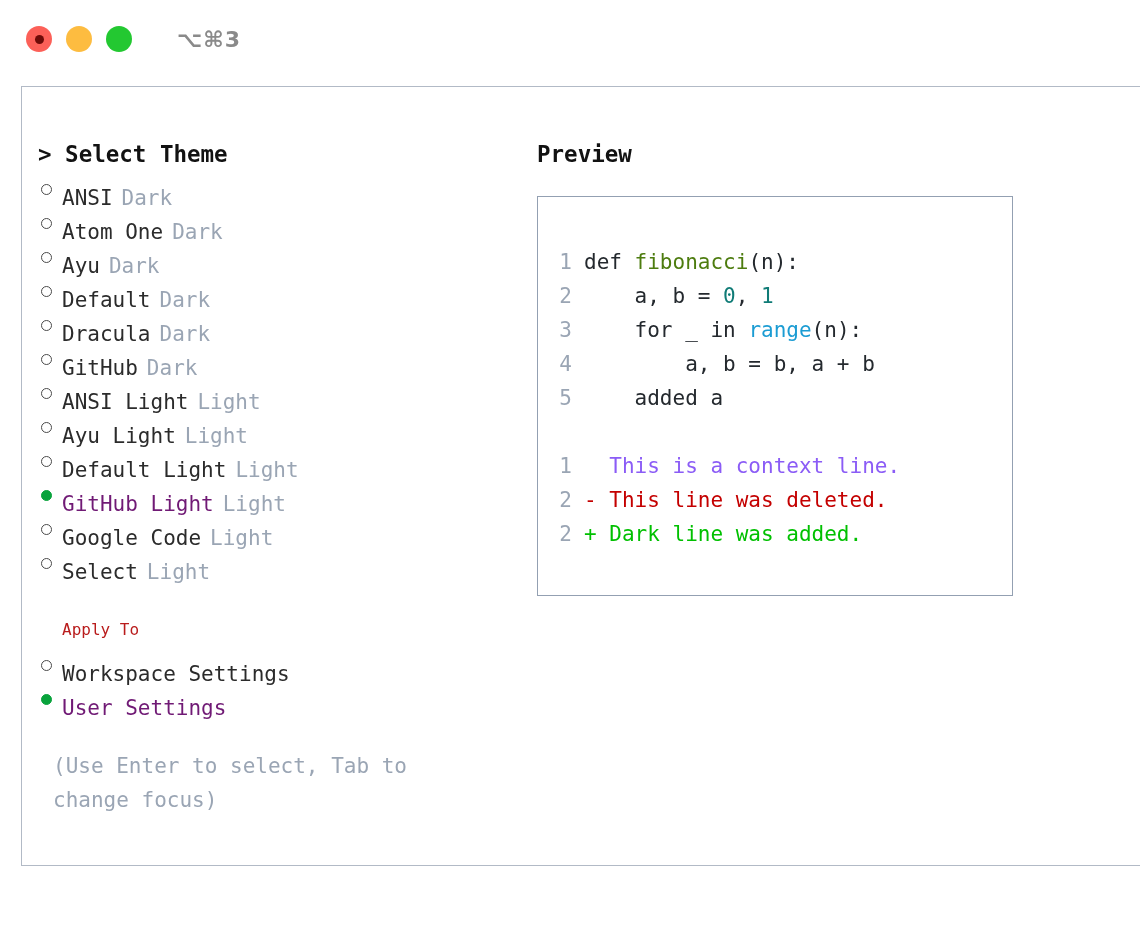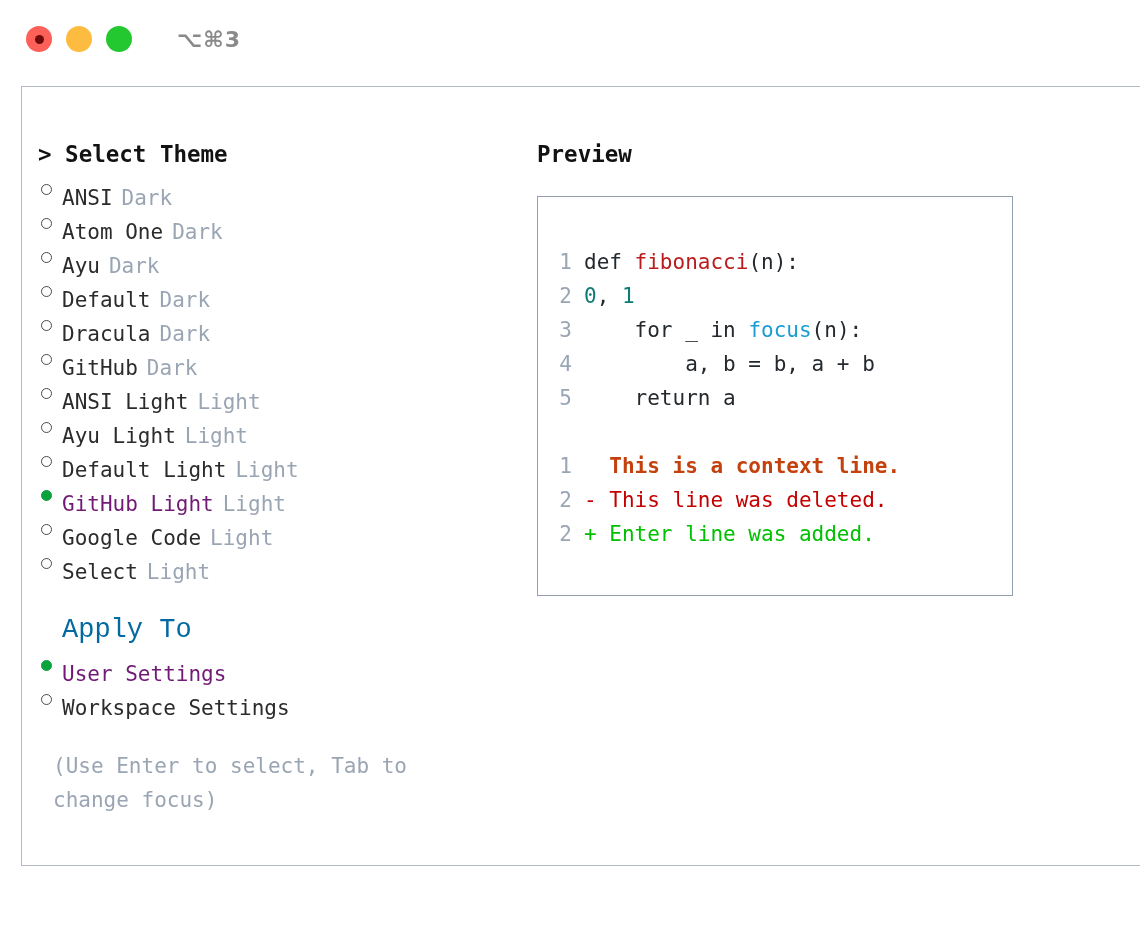--- a/index.html
+++ b/index.html
@@ -132,25 +132,24 @@
     border: 1.4px solid #4a4a4a;
   }
   .opt-label { color: #2b2b2b; }
   .opt-row.selected .opt-label { color: #701a75; }
   .opt-tag {
     color: #9aa5b4;
     padding-left: 9px;
   }
   .section-label {
     margin-left: 24px;
-    font-size: 27px;
-    line-height: 34px;
-    color: #0369a1;
-    white-space: pre;
-    font-family: Liberation Mono, monospace;
+    font-size: 16px;
+    line-height: 34px;
+    color: #b91c1c;
+    white-space: pre;
   }
   .spacer-sm { height: 34px; }
   .hint {
     margin-top: 34px;
     font-size: 21px;
     line-height: 34px;
     color: #9aa5b4;
     width: 410px;
     white-space: normal;
     margin-left: 15px;
@@ -188,25 +187,25 @@
     white-space: pre;
   }
   .gutter {
     flex: 0 0 46px;
     text-align: right;
     padding-right: 12px;
     color: #9aa5b4;
     box-sizing: border-box;
   }
   .code-text { color: #24292e; }
-  .tok-fn    { color: #b91c1c; }
+  .tok-fn    { color: #4d7c0f; }
   .tok-num   { color: #0f7b76; }
   .tok-call  { color: #1b9cd3; }
   .diff-gap  { height: 34px; }
-  .diff-line .code-text.ctx { color: #c2410c; font-weight: bold; }
+  .diff-line .code-text.ctx { color: #8b5cf6; }
   .diff-line .code-text.del { color: #c40000; }
   .diff-line .code-text.add { color: #00c000; }
 </style>
 </head>
 <body>
 
 <div class="window">
 
   <div class="titlebar">
     <div class="lights">
@@ -235,41 +234,41 @@
             <div class="opt-row"><span class="marker off"><span class="dot"></span></span><span class="opt-label">Default Light</span><span class="opt-tag">Light</span></div>
             <div class="opt-row selected"><span class="marker on"><span class="dot"></span></span><span class="opt-label">GitHub Light</span><span class="opt-tag">Light</span></div>
             <div class="opt-row"><span class="marker off"><span class="dot"></span></span><span class="opt-label">Google Code</span><span class="opt-tag">Light</span></div>
             <div class="opt-row"><span class="marker off"><span class="dot"></span></span><span class="opt-label">Select</span><span class="opt-tag">Light</span></div>
           </div>
 
         <div class="spacer-sm"></div>
 
         <div class="section-label">Apply To</div>
         <div id="apply-list">
+            <div class="opt-row"><span class="marker off"><span class="dot"></span></span><span class="opt-label">Workspace Settings</span></div>
             <div class="opt-row selected"><span class="marker on"><span class="dot"></span></span><span class="opt-label">User Settings</span></div>
-            <div class="opt-row"><span class="marker off"><span class="dot"></span></span><span class="opt-label">Workspace Settings</span></div>
           </div>
 
         <div class="hint">(Use Enter to select, Tab to change focus)</div>
       </div>
 
       <div class="right-col">
         <div class="preview-title">Preview</div>
         <div class="preview-box">
           <div id="code-sample">
               <div class="code-line"><span class="gutter">1</span><span class="code-text">def </span><span class="tok-fn">fibonacci</span><span class="code-text">(n):</span></div>
-              <div class="code-line"><span class="gutter">2</span><span class="tok-num">0</span><span class="code-text">, </span><span class="tok-num">1</span></div>
-              <div class="code-line"><span class="gutter">3</span><span class="code-text">    for _ in </span><span class="tok-call">focus</span><span class="code-text">(n):</span></div>
+              <div class="code-line"><span class="gutter">2</span><span class="code-text">    a, b = </span><span class="tok-num">0</span><span class="code-text">, </span><span class="tok-num">1</span></div>
+              <div class="code-line"><span class="gutter">3</span><span class="code-text">    for _ in </span><span class="tok-call">range</span><span class="code-text">(n):</span></div>
               <div class="code-line"><span class="gutter">4</span><span class="code-text">        a, b = b, a + b</span></div>
-              <div class="code-line"><span class="gutter">5</span><span class="code-text">    return a</span></div>
+              <div class="code-line"><span class="gutter">5</span><span class="code-text">    added a</span></div>
             </div>
           <div class="diff-gap"></div>
           <div id="diff-sample">
               <div class="code-line diff-line"><span class="gutter">1</span><span class="code-text ctx">  </span><span class="code-text ctx">This is a context line.</span></div>
               <div class="code-line diff-line"><span class="gutter">2</span><span class="code-text del">- </span><span class="code-text del">This line was deleted.</span></div>
-              <div class="code-line diff-line"><span class="gutter">2</span><span class="code-text add">+ </span><span class="code-text add">Enter line was added.</span></div>
+              <div class="code-line diff-line"><span class="gutter">2</span><span class="code-text add">+ </span><span class="code-text add">Dark line was added.</span></div>
             </div>
         </div>
       </div>
 
     </div>
   </div>
 </div>
 
 </body></html>

